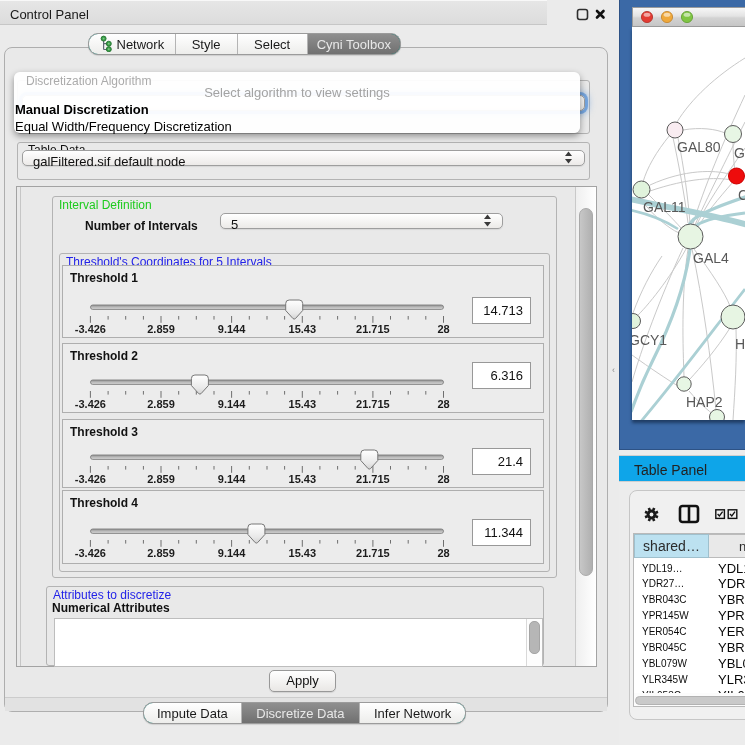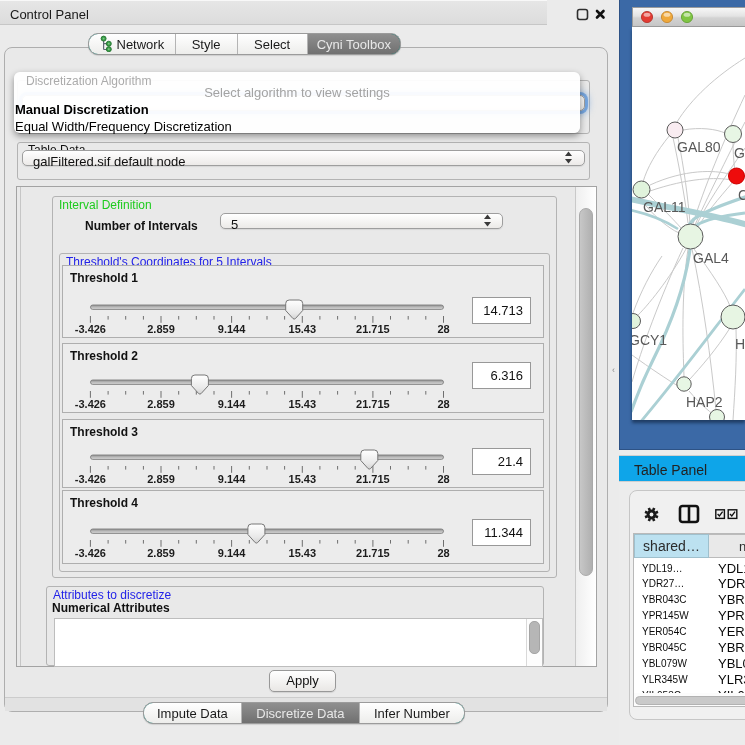--- a/index.html
+++ b/index.html
@@ -276,21 +276,21 @@
   <div style="position:absolute;right:0;top:0;width:16px;height:100%;background:#fdfdfd;border-left:1px solid #d9d9d9"></div>
   <div style="position:absolute;right:2.5px;top:2px;width:11px;height:33px;border-radius:5px;background:#b6b6b6;border:1px solid #a5a5a5"></div>
 </div>
 
 <div class="abs" style="left:269px;top:670px;width:67px;height:22px;border:1px solid #989898;border-radius:5px;background:linear-gradient(#ffffff,#e9e7e5);font-size:13px;text-align:center;line-height:20px;color:#111;box-shadow:0 1px 1px rgba(0,0,0,0.1)">Apply</div>
 
 <div class="abs" style="left:5px;top:697px;width:602px;height:14px;background:#e2e2e2;border-top:1px solid #cccccc"></div>
 <div class="tabbar" style="left:143px;top:702px">
   <div class="tab" style="padding:0 13px">Impute Data</div>
   <div class="tab sel" style="padding:0 14.5px">Discretize Data</div>
-  <div class="tab" style="padding:0 14px">Infer Number</div>
+  <div class="tab" style="padding:0 14px">Infer Network</div>
 </div>
 
 <div class="abs" style="left:612px;top:365px;font-size:9px;color:#8a8a8a">‹</div>
 
 <div class="abs" style="left:14px;top:72px;width:566px;height:61px;background:rgba(255,255,255,0.95);border-radius:6px;box-shadow:0 3px 7px rgba(0,0,0,0.4)"></div>
 <div class="abs" style="left:26px;top:74px;font-size:12px;color:#ababab">Discretization Algorithm</div>
 <div class="abs" style="left:14px;top:85px;width:566px;text-align:center;font-size:13px;color:#a3a3a3">Select algorithm to view settings</div>
 <div class="abs" style="left:15px;top:102px;font-size:13px;font-weight:bold;color:#000">Manual Discretization</div>
 <div class="abs" style="left:15px;top:119px;font-size:13px;color:#000">Equal Width/Frequency Discretization</div>
 

